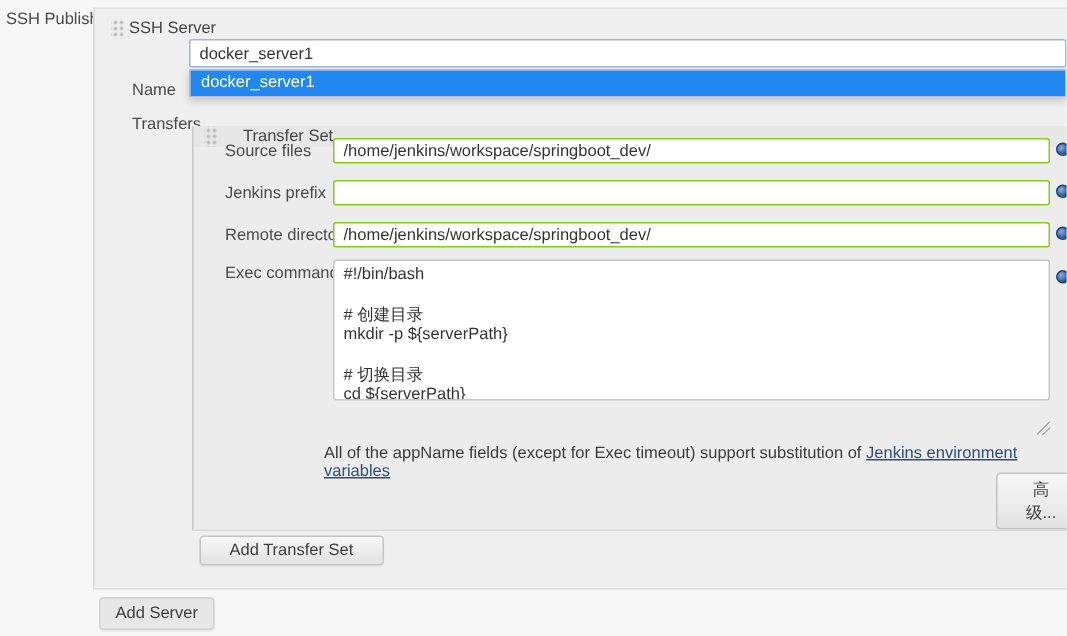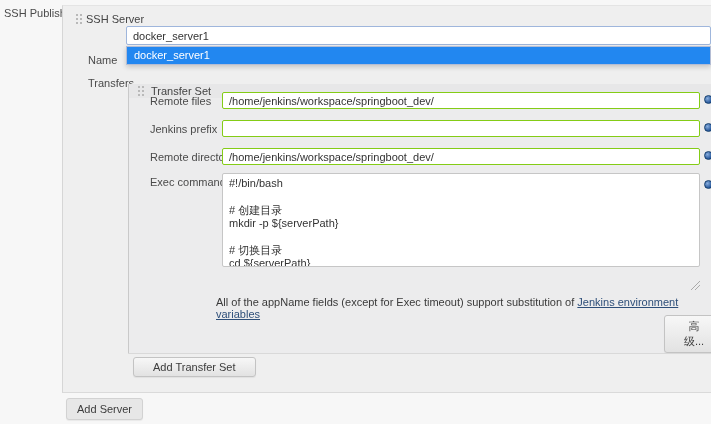--- a/index.html
+++ b/index.html
@@ -58,21 +58,21 @@
     padding-left:7px;
     color:#333; background:#fff;
     cursor:pointer;
   }
   .dropdown-row.selected { background:#2287f0; color:#fff; }
 
   .ts-header {
     left:128px; top:84px; width:583px; height:14px;
     background:#e7e7e8;
     border-left:1px solid #c9c9c9;
-    display:flex; align-items:center;
+    display:flex; align-items:center;gap:11px;
   }
   .ts-body {
     left:128px; top:98px; width:583px; height:256px;
     background:#ececed;
     border-left:1px solid #c9c9c9;
   }
 
   .exec-textarea {
     background:#fff;
     border:1px solid #c6c6c6;
@@ -138,21 +138,21 @@
 </div>
 
 <div class="abs field-label" style="left:88px; top:77px;">Transfers</div>
 
 <div class="abs ts-header">
   <span class="drag-handle" style="margin-left:7px;"></span>
   <span class="section-label" style="margin-left:6px;">Transfer Set</span>
 </div>
 <div class="abs ts-body"></div>
 
-<div class="abs field-label" style="left:150px; top:95px;">Remote files</div>
+<div class="abs field-label" style="left:150px; top:95px;">Source files</div>
 <input class="abs text-input" style="left: 222px; top: 92px; width: 478px; height: 17px;" value="/home/jenkins/workspace/springboot_dev/">
 <div class="abs help-icon" style="left:704px; top:95px;"></div>
 
 <div class="abs field-label" style="left:150px; top:123px;">Jenkins prefix</div>
 <input class="abs text-input" style="left: 222px; top: 120px; width: 478px; height: 17px;" value="">
 <div class="abs help-icon" style="left:704px; top:123px;"></div>
 
 <div class="abs field-label" style="left:150px; top:151px;">Remote directory</div>
 <input class="abs text-input" style="left: 222px; top: 148px; width: 478px; height: 17px;" value="/home/jenkins/workspace/springboot_dev/">
 <div class="abs help-icon" style="left:704px; top:151px;"></div>

